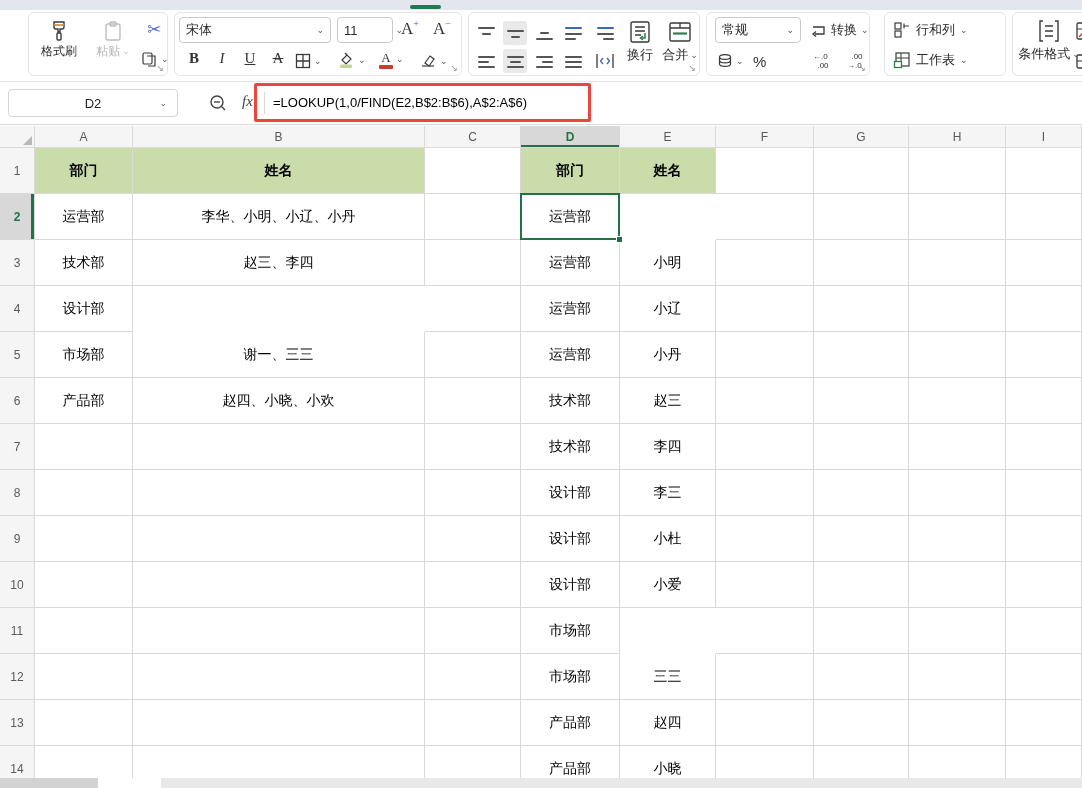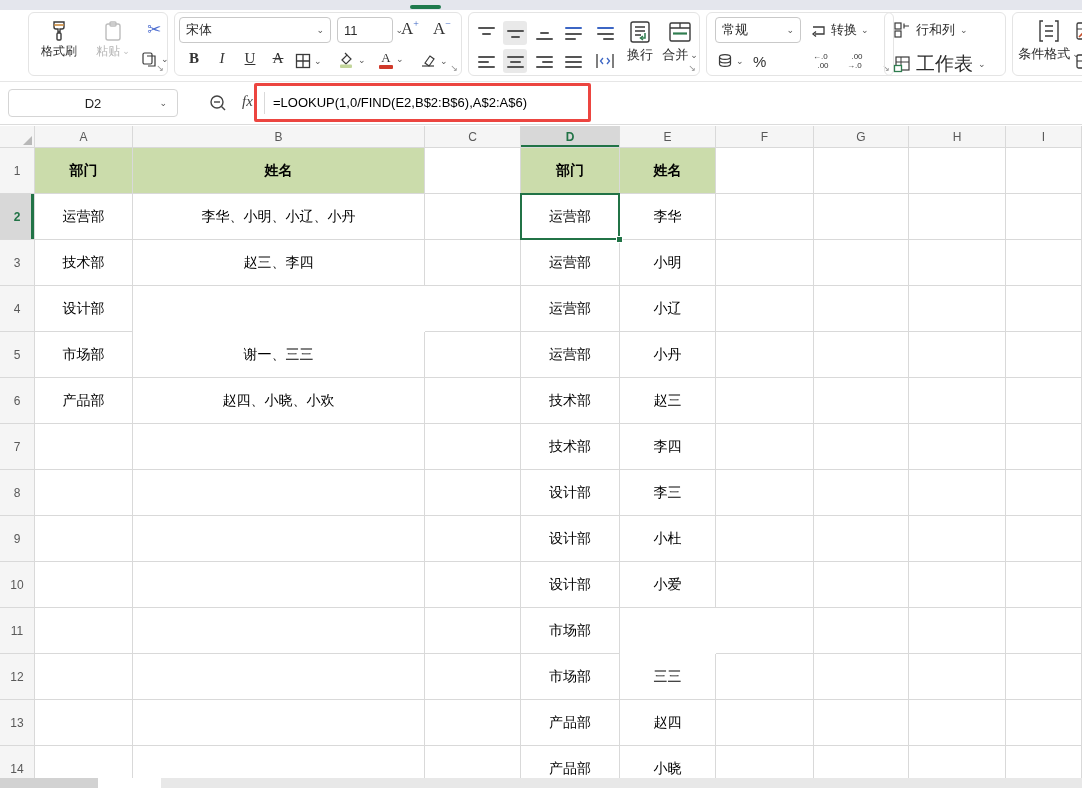--- a/index.html
+++ b/index.html
@@ -268,21 +268,21 @@
             </svg>
         </span>
         <span style="display:flex;gap:2px;align-items:center;margin-top:1px;">
           <span class="lbl" style="font-size:13px;">合并</span>
           <span class="chev">⌄</span>
         </span>
       </div>
       <span class="launcher">↘</span>
     </div>
 
-    <div class="group" style="left:706px;width:188px;">
+    <div class="group" style="left:706px;width:164px;">
       <div class="combo" style="left:8px;top:4px;width:86px;">
         <span>常规</span>
         <span class="chev">⌄</span>
       </div>
       <div class="icnbtn" style="position:absolute;left:102px;top:8px;gap:4px;">
         <span>
           <svg width="18" height="15" viewBox="0 0 18 15">
               <path d="M4 4h11v7H6" fill="none" stroke="#3a3a3a" stroke-width="1.3"></path>
               <path d="M7 8.5 4 11l3 2.5" fill="none" stroke="#3a3a3a" stroke-width="1.3"></path>
             </svg>
@@ -337,21 +337,21 @@
         <span class="chev">⌄</span>
       </div>
       <div class="icnbtn" style="position:absolute;left:8px;top:38px;gap:5px;">
         <span>
           <svg width="18" height="18" viewBox="0 0 18 18">
               <rect x="3" y="2" width="13" height="13" fill="none" stroke="#3a3a3a" stroke-width="1.2"></rect>
               <path d="M3 7h13M8 2v13" stroke="#3a3a3a" stroke-width="1"></path>
               <rect x="1.5" y="10.5" width="7" height="6" fill="#fff" stroke="#2f7d4f" stroke-width="1.3"></rect>
             </svg>
         </span>
-        <span class="lbl" style="font-size:19px;text-align:right;">工作表</span>
+        <span class="lbl" style="font-size:13px;text-align:right;">工作表</span>
         <span class="chev">⌄</span>
       </div>
     </div>
 
     <div class="group" style="left:1012px;width:110px;">
       <div class="toolcol" style="left:6px;top:6px;width:60px;">
         <span>
           <svg width="26" height="24" viewBox="0 0 26 24">
               <path d="M7 2H4v20h3M19 2h3v20h-3" fill="none" stroke="#3a3a3a" stroke-width="1.4"></path>
               <path d="M9 7h8M9 12h8M9 17h8" stroke="#3a3a3a" stroke-width="1.4"></path>
@@ -429,21 +429,20 @@
       <div class="cell hdr" style="left: 521px; top: 22px; width: 99px; height: 46px;">部门</div>
       <div class="cell hdr" style="left: 620px; top: 22px; width: 96px; height: 46px;">姓名</div>
       <div class="cell" style="left: 716px; top: 22px; width: 98px; height: 46px;"></div>
       <div class="cell" style="left: 814px; top: 22px; width: 95px; height: 46px;"></div>
       <div class="cell" style="left: 909px; top: 22px; width: 97px; height: 46px;"></div>
       <div class="cell" style="left: 1006px; top: 22px; width: 76px; height: 46px;"></div>
       <div class="cell" style="left: 35px; top: 68px; width: 98px; height: 46px;">运营部</div>
       <div class="cell" style="left: 133px; top: 68px; width: 292px; height: 46px;">李华、小明、小辽、小丹</div>
       <div class="cell" style="left: 425px; top: 68px; width: 96px; height: 46px;"></div>
       <div class="cell" style="left: 521px; top: 68px; width: 99px; height: 46px;">运营部</div>
-      <div class="cell" style="left: 620px; top: 68px; width: 96px; height: 46px;">李华</div>
       <div class="cell" style="left: 716px; top: 68px; width: 98px; height: 46px;"></div>
       <div class="cell" style="left: 814px; top: 68px; width: 95px; height: 46px;"></div>
       <div class="cell" style="left: 909px; top: 68px; width: 97px; height: 46px;"></div>
       <div class="cell" style="left: 1006px; top: 68px; width: 76px; height: 46px;"></div>
       <div class="cell" style="left: 35px; top: 114px; width: 98px; height: 46px;">技术部</div>
       <div class="cell" style="left: 133px; top: 114px; width: 292px; height: 46px;">赵三、李四</div>
       <div class="cell" style="left: 425px; top: 114px; width: 96px; height: 46px;"></div>
       <div class="cell" style="left: 521px; top: 114px; width: 99px; height: 46px;">运营部</div>
       <div class="cell" style="left: 620px; top: 114px; width: 96px; height: 46px;">小明</div>
       <div class="cell" style="left: 716px; top: 114px; width: 98px; height: 46px;"></div>

